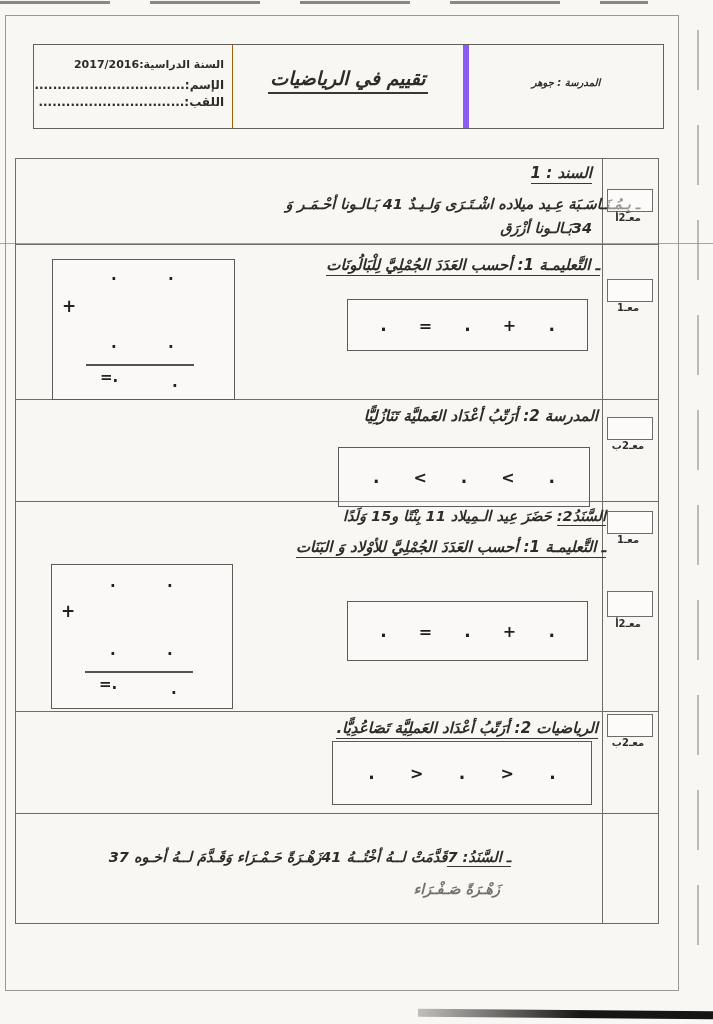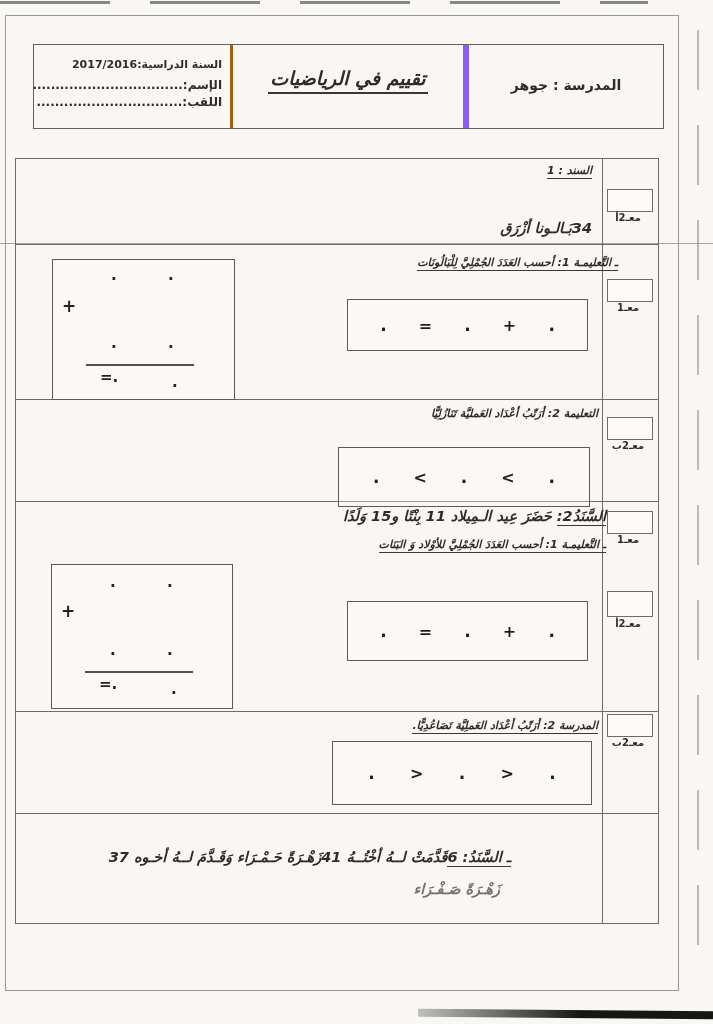--- a/index.html
+++ b/index.html
@@ -14,34 +14,34 @@
     background:repeating-linear-gradient(90deg,#2c2c2c 0 110px,transparent 110px 150px);}
   .page-border{left:5px;top:15px;width:672px;height:974px;border:1px solid #9a9891;}
   .scan-right{left:697px;top:30px;width:2px;height:930px;opacity:.35;
     background:repeating-linear-gradient(180deg,#4a4a46 0 60px,transparent 60px 95px);}
   .fold-line{left:0;top:243px;width:713px;height:1px;background:#908e88;opacity:.8;}
   .scan-bottom{left:418px;top:1010px;width:295px;height:8px;transform:rotate(.5deg);
     background:linear-gradient(90deg,rgba(25,25,23,.25),#161614 55%);}
   
   .header{left:33px;top:44px;width:629px;height:83px;border:1px solid #63615d;display:flex;}
   .hcell{height:100%;box-sizing:border-box;position:relative;}
-  .hc-left{width:199px;border-right:3px solid #a16207;text-align:right;}
+  .hc-left{width:199px;border-right:1px solid #a16207;text-align:right;}
   .hc-mid{width:236px;border-right:6px solid #8b5cf6;}
   .hc-right{width:194px;}
   .year-line{right:8px;top:13px;font-size:11px;}
   .dots-line{right:8px;font-size:12px;letter-spacing:.5px;}
   .main-title{width:100%;top:22px;text-align:center;font-size:19px;letter-spacing:1px;}
   .main-title span{border-bottom:2px solid #3a3836;padding:0 2px 3px;}
-  .school{width:100%;top:32px;text-align:center;font-size:14px;}
+  .school{width:100%;top:32px;text-align:center;font-size:10px;font-style:italic;}
   
   .main-table{left:15px;top:158px;width:642px;height:764px;border:1px solid #6e6c68;box-sizing:content-box;}
   .vline{left:586px;top:0;width:1px;height:764px;background:#6e6c68;}
   .hline{left:0;width:642px;height:1px;background:#6e6c68;}
   .txt{font-size:14.5px;white-space:nowrap;}
-  .title-line{font-size:11px;white-space:nowrap;}
+  .title-line{font-size:15px;white-space:nowrap;}
   
   .slot-box{border:1.4px solid #5d5b57;display:flex;align-items:center;justify-content:space-evenly;
             font-weight:700;font-size:16px;color:#1f1e1c;background:rgba(255,255,255,.3);}
   .slot-box .d{font-size:17px;}
   
   .op-box{border:1.3px solid #5d5b57;background:rgba(255,255,255,.3);}
   .op-box .plus{left:9px;top:36px;font-size:17px;font-weight:700;}
   .op-dot{font-size:15px;font-weight:700;color:#23221f;}
   .op-line{height:1.6px;background:#55534f;}
   
@@ -77,23 +77,24 @@
     <div class="abs vline"></div>
     <div class="abs hline" style="top:85px;"></div>
     <div class="abs hline" style="top:240px;"></div>
     <div class="abs hline" style="top:342px;"></div>
     <div class="abs hline" style="top:552px;"></div>
     <div class="abs hline" style="top:654px;"></div>
 
     <div class="abs ar title-line" style="right:66px;top:5px;">
       <span class="u">السند : 1</span>
     </div>
+    <div class="abs ar txt" style="right:18px;top:37px;">ـ بِـمُـنَـاسَـبَة عِـيد ميلاده اشْـتَـرَى وَلـيـدٌ 41 بَـالـونا أحْـمَـر وَ</div>
     <div class="abs ar txt" style="right:66px;top:61px;font-style:italic;">34بَـالـونا أزْرَق</div>
 
-    <div class="abs ar title-line" style="right:40px;top:97px;text-align:center;">
+    <div class="abs ar title-line" style="right:58px;top:97px;text-align:center;">
       <span class="u">ـ التَّعليمـة 1: أحسب العَدَدَ الجُمْلِيَّ لِلْبَالُونَات</span>
     </div>
 
     <div class="abs slot-box" style="left:331px;top:140px;width:239px;height:50px;">
       <span class="d">.</span>
       <span>=</span>
       <span class="d">.</span>
       <span>+</span>
       <span class="d">.</span>
     </div>
@@ -102,21 +103,21 @@
       <span class="abs op-dot plus">+</span>
       <span class="abs op-dot" style="left:58px;top:6px;">.</span>
       <span class="abs op-dot" style="left:115px;top:6px;">.</span>
       <span class="abs op-dot" style="left:58px;top:74px;">.</span>
       <span class="abs op-dot" style="left:115px;top:74px;">.</span>
       <div class="abs op-line" style="left:33px;top:104px;width:108px;"></div>
       <span class="abs op-dot" style="left:47px;top:108px;">=.</span>
       <span class="abs op-dot" style="left:119px;top:113px;">.</span>
     </div>
 
-    <div class="abs ar title-line" style="right:60px;top:248px;">التعليمة 2: أرَتّبُ أعْدَاد العَمليَّة تَنَازُلِيًّا</div>
+    <div class="abs ar title-line" style="right:60px;top:248px;">المدرسة 2: أرَتّبُ أعْدَاد العَمليَّة تَنَازُلِيًّا</div>
     <div class="abs slot-box" style="left:322px;top:288px;width:250px;height:58px;">
       <span class="d">.</span>
       <span>&lt;</span>
       <span class="d">.</span>
       <span>&lt;</span>
       <span class="d">.</span>
     </div>
 
     <div class="abs ar txt" style="right:52px;top:349px;">
       <span class="u">السَّنَدُ2:</span><span> حَضَرَ عِيد الـمِيلاد 11 بِنْتًا و15 وَلَدًا</span>
@@ -136,32 +137,32 @@
       <span class="abs op-dot" style="left:58px;top:8px;">.</span>
       <span class="abs op-dot" style="left:115px;top:8px;">.</span>
       <span class="abs op-dot" style="left:58px;top:76px;">.</span>
       <span class="abs op-dot" style="left:115px;top:76px;">.</span>
       <div class="abs op-line" style="left:33px;top:106px;width:108px;"></div>
       <span class="abs op-dot" style="left:47px;top:110px;">=.</span>
       <span class="abs op-dot" style="left:119px;top:115px;">.</span>
     </div>
 
     <div class="abs ar title-line" style="right:60px;top:560px;">
-      <span class="u">المدرسة 2: أرَتّبُ أعْدَاد العَملِيَّة تَصَاعُدِيًّا.</span>
+      <span class="u">الرياضيات 2: أرَتّبُ أعْدَاد العَملِيَّة تَصَاعُدِيًّا.</span>
     </div>
     <div class="abs slot-box" style="left:316px;top:582px;width:258px;height:62px;">
       <span class="d">.</span>
       <span>&gt;</span>
       <span class="d">.</span>
       <span>&gt;</span>
       <span class="d">.</span>
     </div>
 
     <div class="abs ar txt" style="right:147px;top:690px;">
-      <span class="u">ـ السَّنَدُ: 6</span><span>قَدَّمَتْ لــهُ أخْتُــهُ  41زَهْـرَةً حَـمْـرَاء وَقَـدَّمَ لــهُ أخـوه 37</span>
+      <span class="u">ـ السَّنَدُ: 7</span><span>قَدَّمَتْ لــهُ أخْتُــهُ  41زَهْـرَةً حَـمْـرَاء وَقَـدَّمَ لــهُ أخـوه 37</span>
     </div>
     <div class="abs ar txt" style="right:158px;top:722px;opacity:.65;">زَهْـرَةً صَـفْـرَاء</div>
 
     <div class="abs score-box" style="top:30px;"></div>
     <div class="abs ar score-label" style="top:53px;">معـ2أ</div>
 
     <div class="abs score-box" style="top:120px;"></div>
     <div class="abs ar score-label" style="top:143px;">معـ1</div>
 
     <div class="abs score-box" style="top:258px;"></div>

